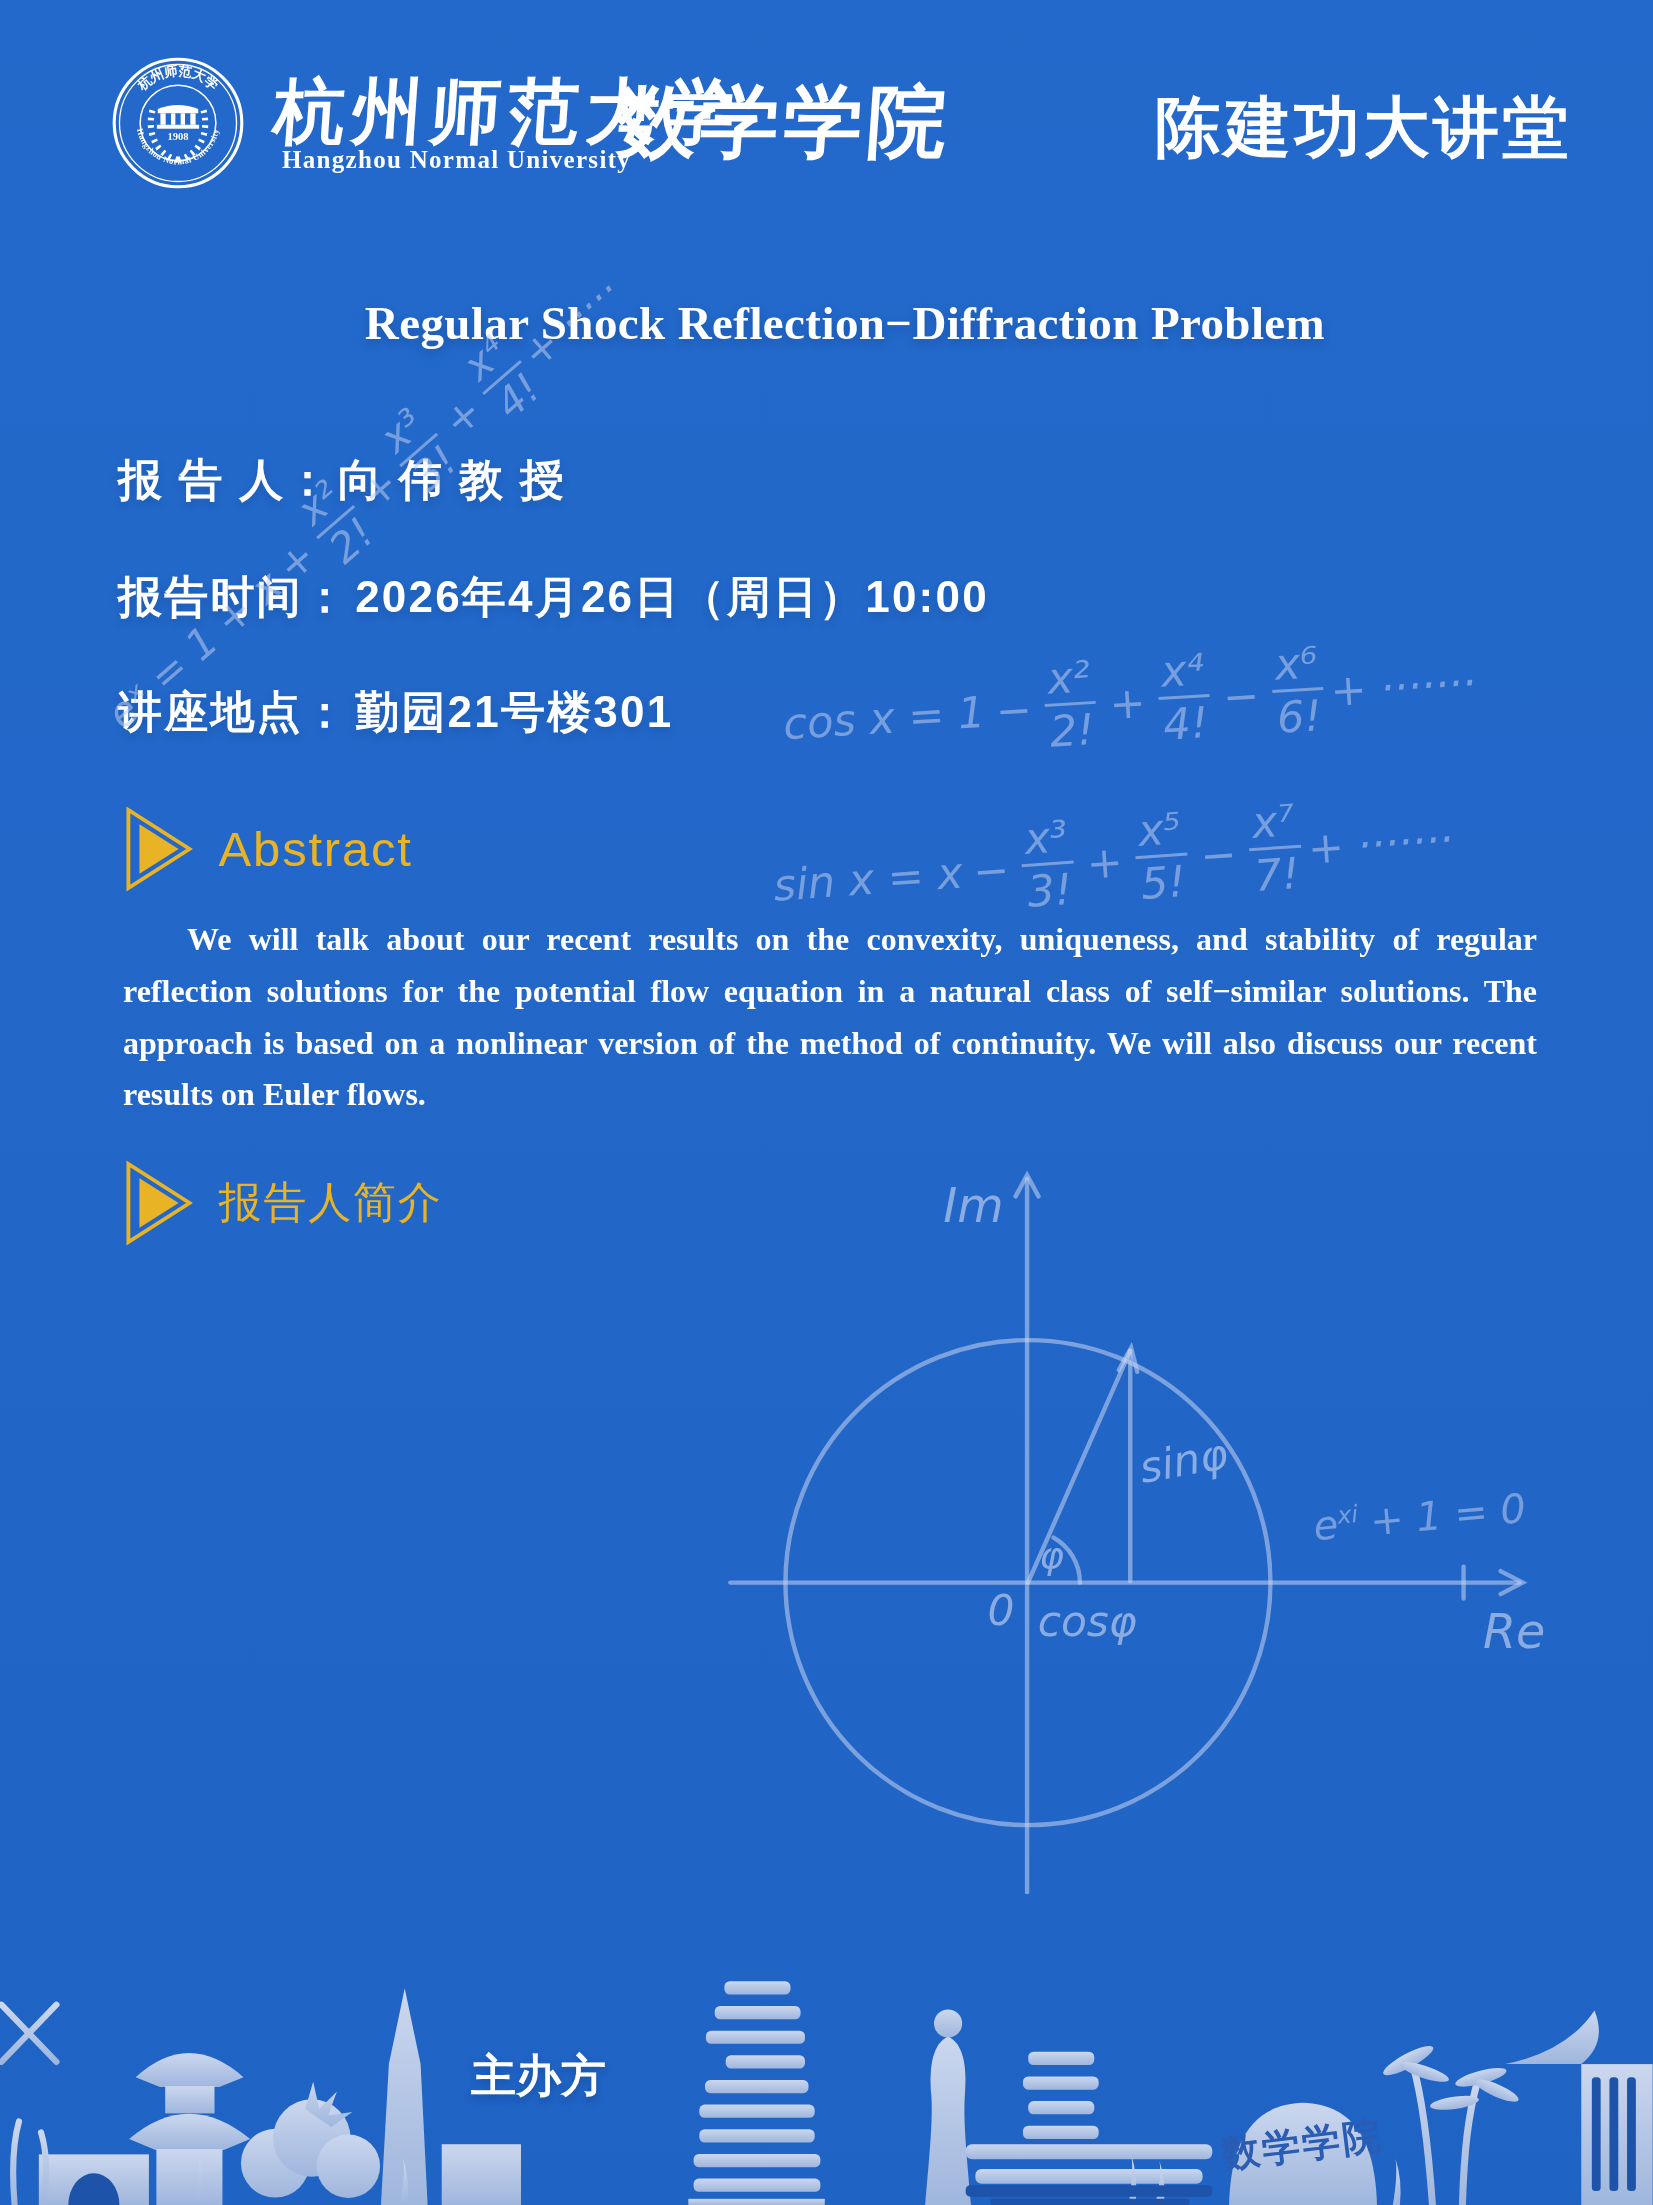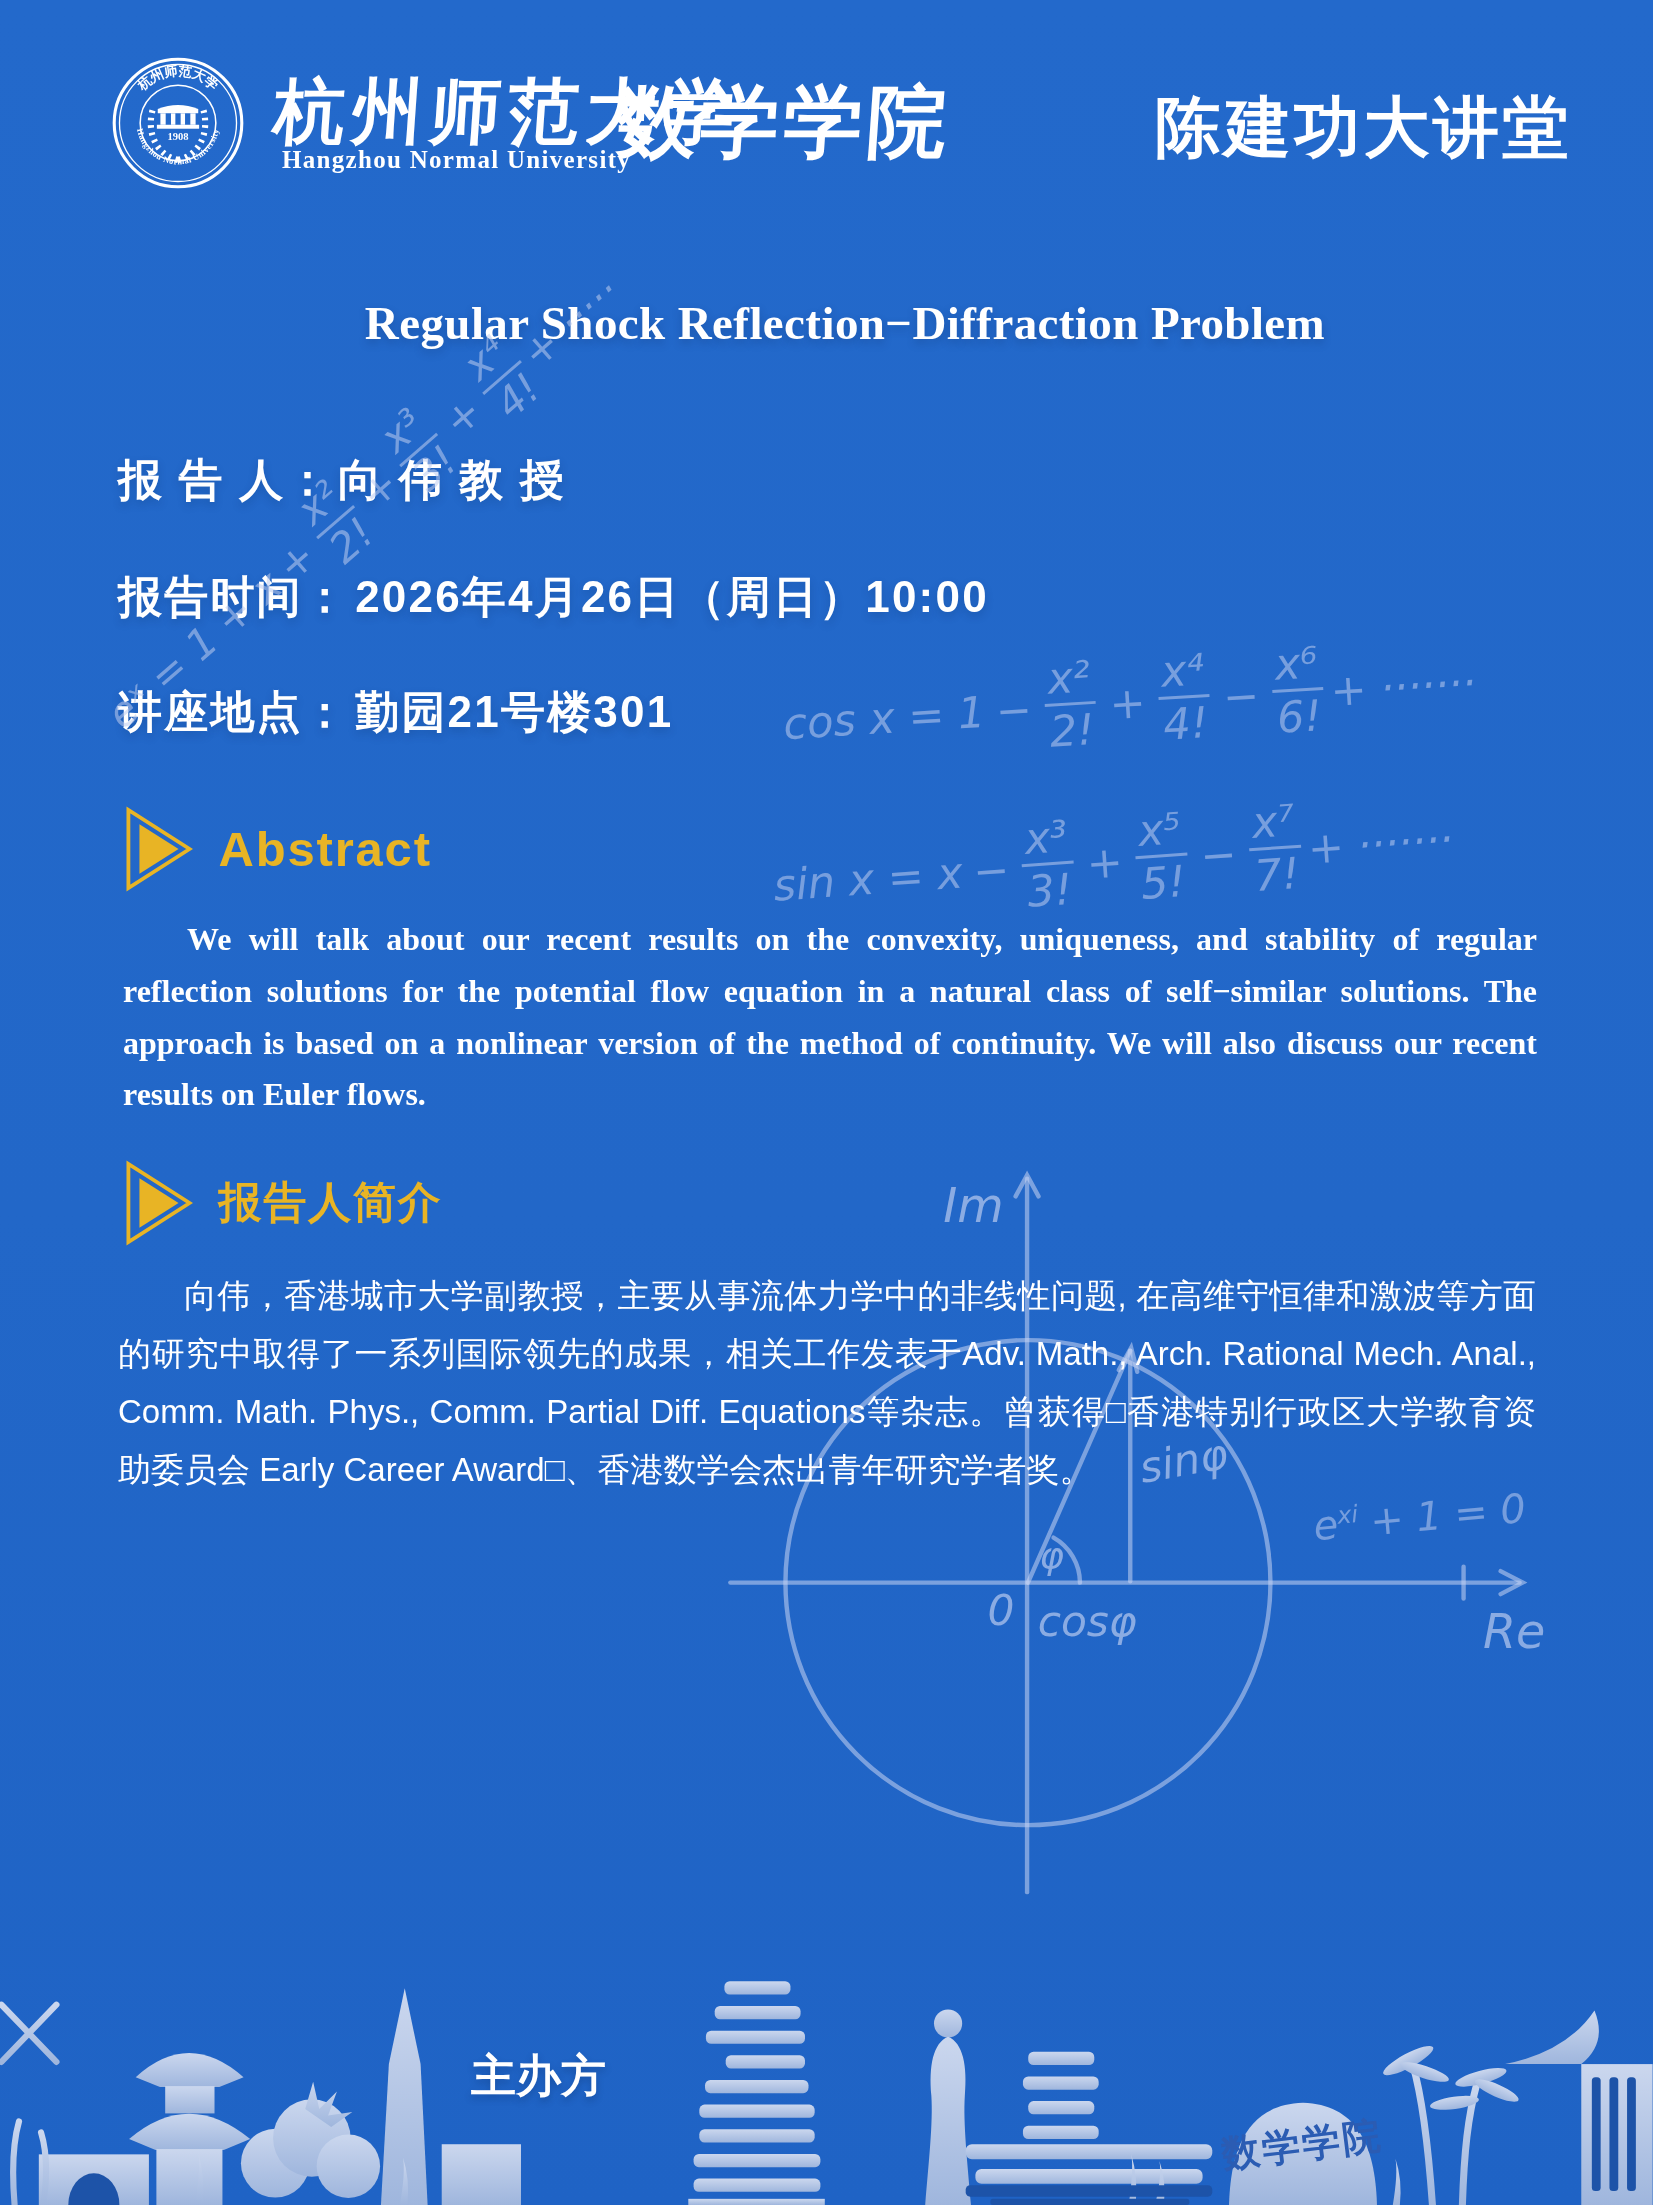--- a/index.html
+++ b/index.html
@@ -25,21 +25,21 @@
   
   .info-line{left:118px;font-size:44px;font-weight:bold;letter-spacing:2.2px;white-space:nowrap;
           text-shadow:0 3.5px 8px rgba(10,40,90,0.22);}
   .info-speaker{top:451px;}
   .info-time{top:568px;}
   .info-venue{top:683px;}
   .info-line .val{margin-left:6.2px;}
   
   .sec-head{left:125px;display:flex;align-items:center;gap:25.6px;}
   .sec-head .tri{width:68px;height:86px;flex:0 0 auto;}
-  .sec-title{color:#E8B425;font-weight:bold;letter-spacing:1.8px;white-space:nowrap;}
+  .sec-title{color:#E8B425;font-weight:normal;letter-spacing:1.8px;white-space:nowrap;}
   .sec-abstract{top:806px;}
   .sec-abstract .sec-title{font-size:49px;}
   .sec-bio{top:1160px;}
   .sec-bio .sec-title{font-size:43px;}
   
   .abstract-body{left:123px;top:914px;width:1414px;font-size:32px;font-weight:bold;
           font-family:"Liberation Serif", serif;line-height:1.62;text-align:justify;
           text-indent:2em;}
   .bio-body{left:118px;top:1267px;width:1418px;font-size:33px;line-height:1.76;
           text-align:justify;text-indent:2em;}
@@ -182,21 +182,20 @@
   </div>
   <div class="abs abstract-body">We will talk about our recent results on the convexity, uniqueness, and stability of regular reflection solutions for the potential flow equation in a natural class of self−similar solutions. The approach is based on a nonlinear version of the method of continuity. We will also discuss our recent results on Euler flows.</div>
 
   <div class="abs sec-head sec-bio">
     <svg class="tri" viewBox="0 0 160 200">
       <polygon points="8,8 8,192 152,100" fill="none" stroke="#E8B425" stroke-width="9"></polygon>
       <polygon points="34,42 34,158 126,100" fill="#E8B425"></polygon>
     </svg>
     <span class="sec-title">报告人简介</span>
   </div>
-  <div class="abs bio-body">向伟，香港城市大学副教授，主要从事流体力学中的非线性问题, 在高维守恒律和激波等方面的研究中取得了一系列国际领先的成果，相关工作发表于Adv. Math., Arch. Rational Mech. Anal., Comm. Math. Phys., Comm. Partial Diff. Equations等杂志。曾获得□香港特别行政区大学教育资助委员会 Early Career Award□、香港数学会杰出青年研究学者奖。</div>
 
   <svg class="abs skyline" viewBox="0 0 3750 620">
     <defs>
       <linearGradient id="gSky" x1="0" y1="0" x2="0" y2="1">
         <stop offset="0" stop-color="#CBD7EE"></stop>
         <stop offset="1" stop-color="#9FB6DD"></stop>
       </linearGradient>
     </defs>
     <g fill="url(#gSky)">
       <g>

